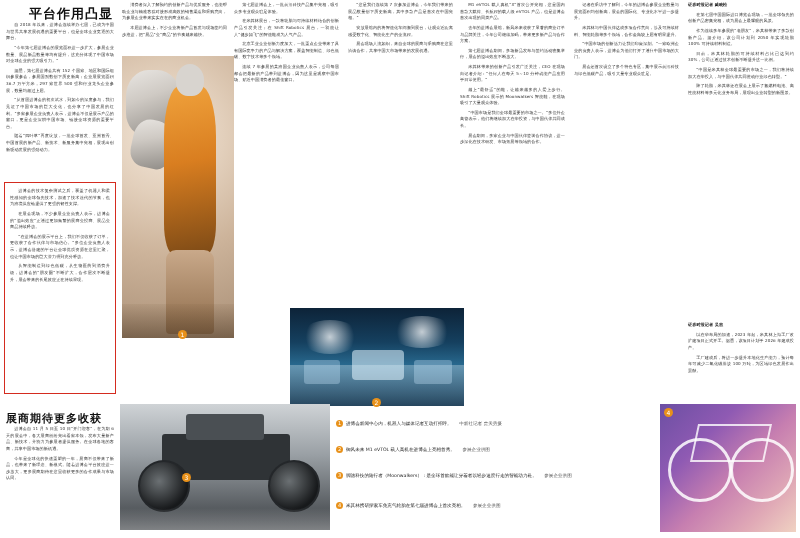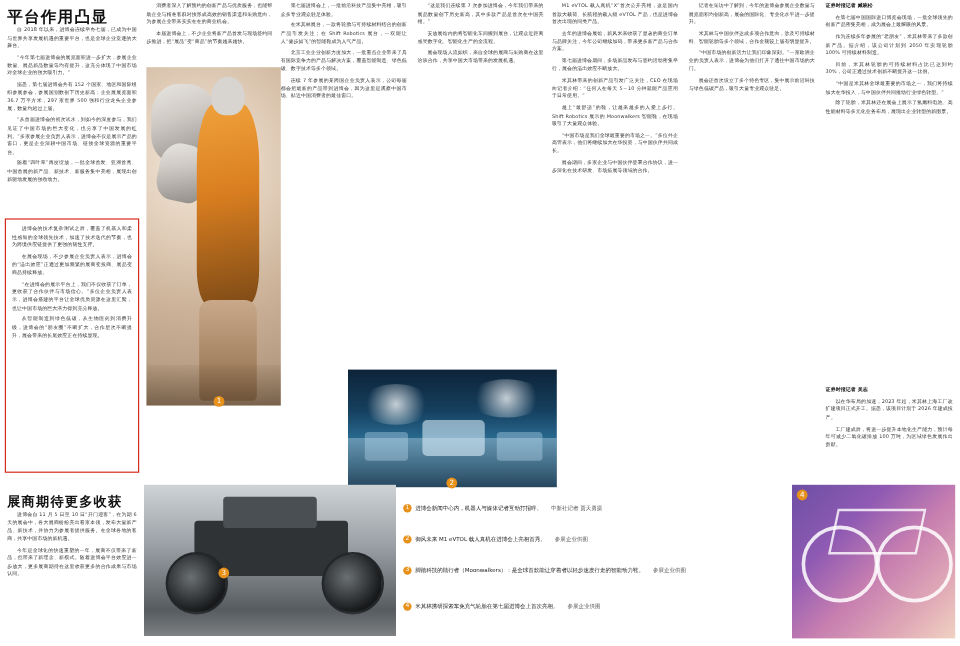--- a/index.html
+++ b/index.html
@@ -25,21 +25,21 @@
   }
   .col p{margin:0 0 3px 0;text-indent:2em;}
 
   .headline{
     position:absolute;
     font-family:"DejaVu Sans", sans-serif;
     font-weight:bold;
     color:#111;
     letter-spacing:1px;
   }
-  .h-main{font-size:13px;}
+  .h-main{font-size:13px;margin-left:23px;}
   .h-sub{font-size:11px;}
 
   
   .redbox{
     position:absolute;
     border:1.4px solid #d42b1f;
     box-sizing:border-box;
   }
 
   

